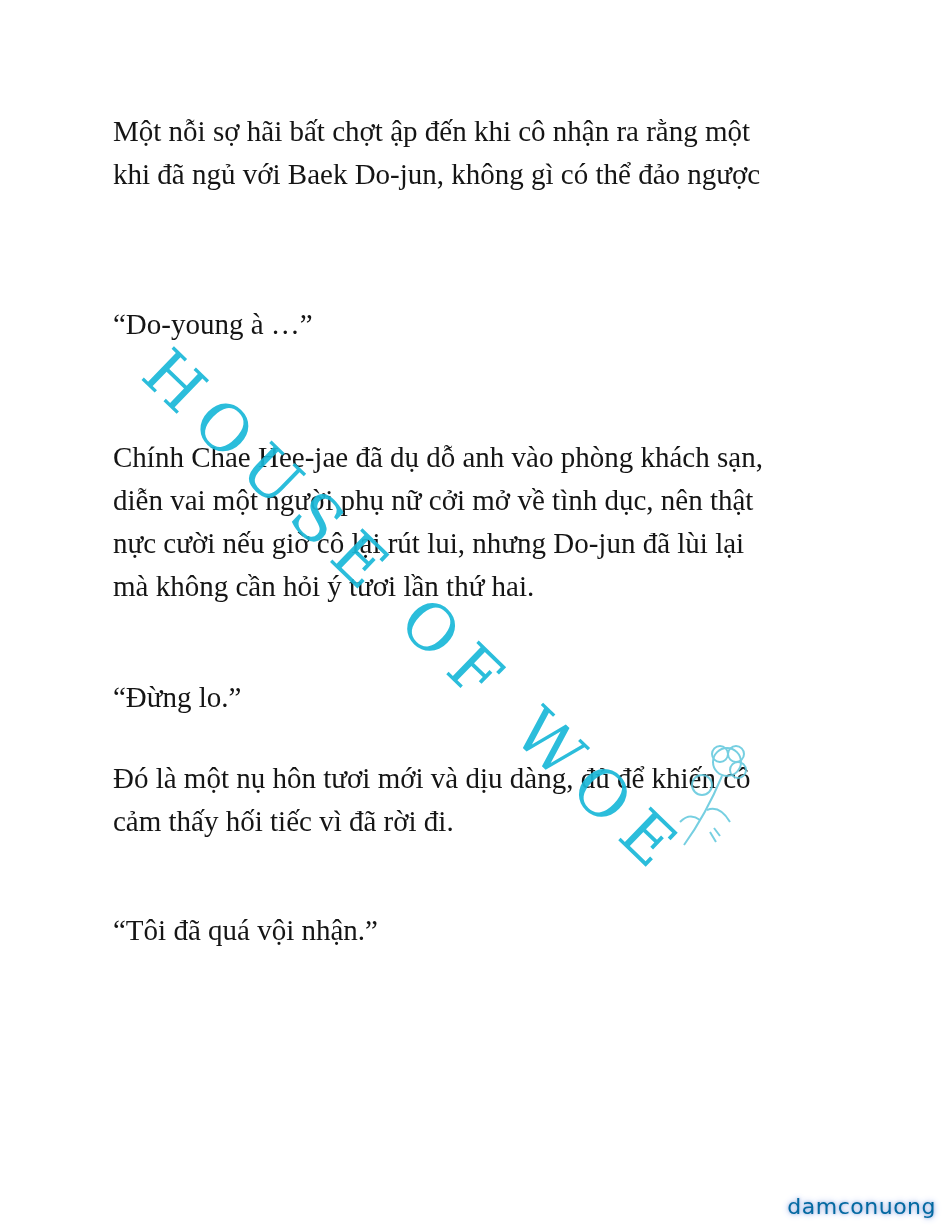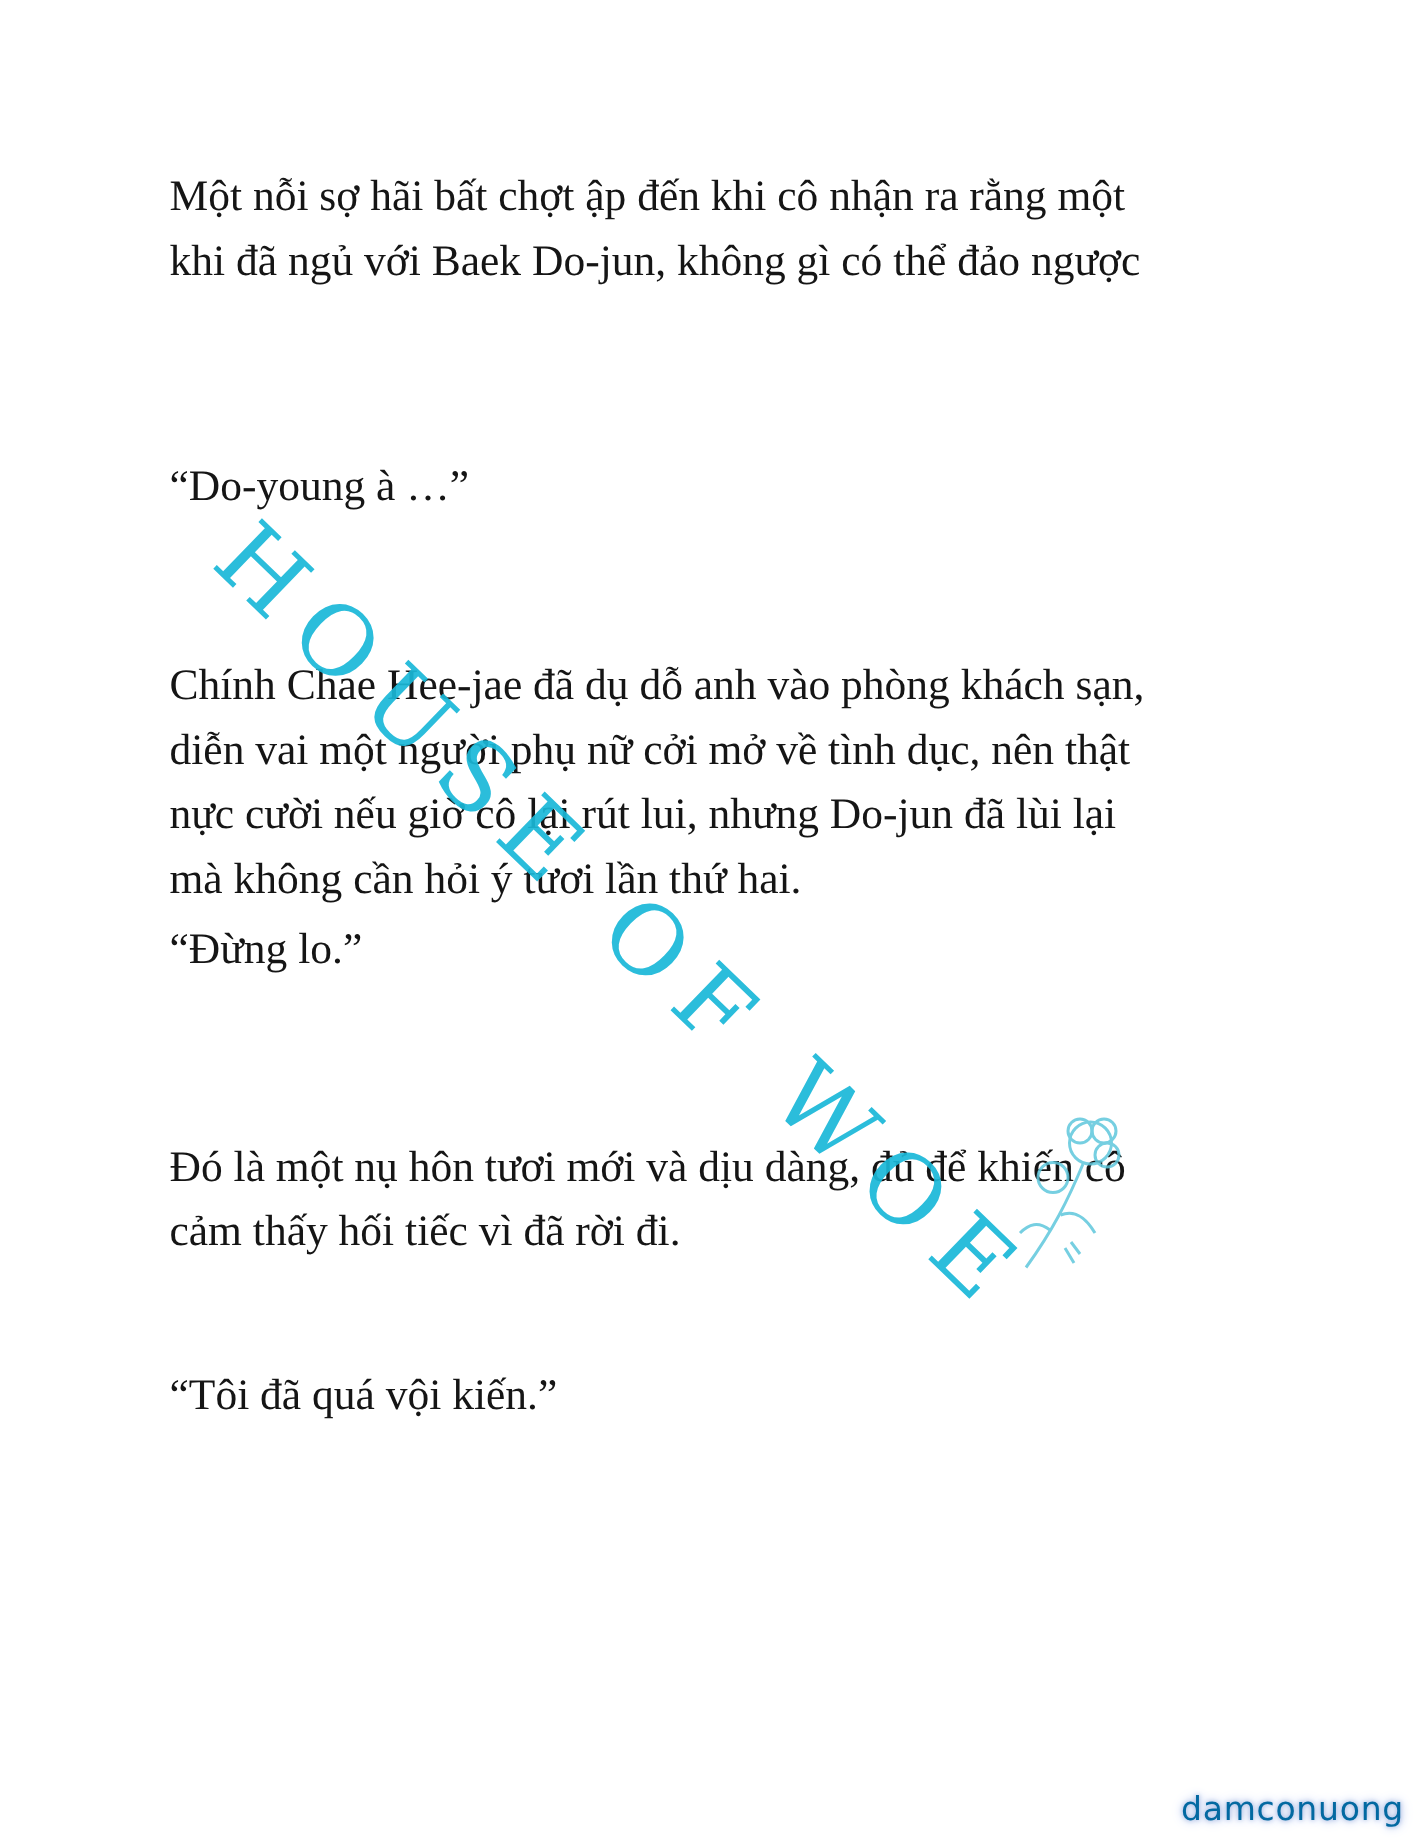--- a/index.html
+++ b/index.html
@@ -41,31 +41,31 @@
     <span class="line">“Do-young à …”</span>
   </div>
 
   <div class="para" style="top:436px">
     <span class="line">Chính Chae Hee-jae đã dụ dỗ anh vào phòng khách sạn,</span>
     <span class="line">diễn vai một người phụ nữ cởi mở về tình dục, nên thật</span>
     <span class="line">nực cười nếu giờ cô lại rút lui, nhưng Do-jun đã lùi lại</span>
     <span class="line">mà không cần hỏi ý tươi lần thứ hai.</span>
   </div>
 
-  <div class="para" style="top:612px">
+  <div class="para" style="top:676px">
     <span class="line">“Đừng lo.”</span>
   </div>
 
   <div class="para" style="top:757px">
     <span class="line">Đó là một nụ hôn tươi mới và dịu dàng, đủ để khiến cô</span>
     <span class="line">cảm thấy hối tiếc vì đã rời đi.</span>
   </div>
 
   <div class="para" style="top:909px">
-    <span class="line">“Tôi đã quá vội kiến.”</span>
+    <span class="line">“Tôi đã quá vội nhận.”</span>
   </div>
 
   <div class="watermark">HOUSE OF WOE</div>
 
   <svg class="flower" viewBox="0 0 80 110">
     <g fill="none" stroke="#5fc7dc" stroke-width="2">
       <circle cx="55" cy="22" r="14"></circle>
       <circle cx="48" cy="14" r="8"></circle>
       <circle cx="64" cy="14" r="8"></circle>
       <circle cx="66" cy="30" r="8"></circle>

